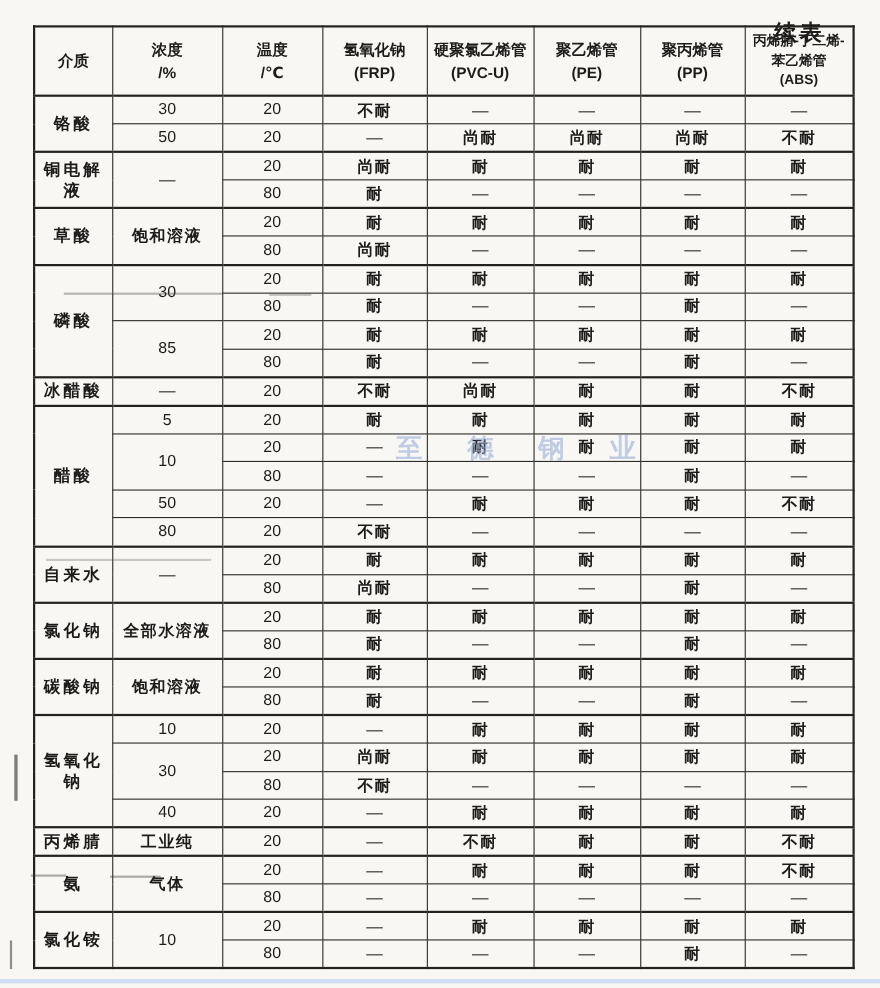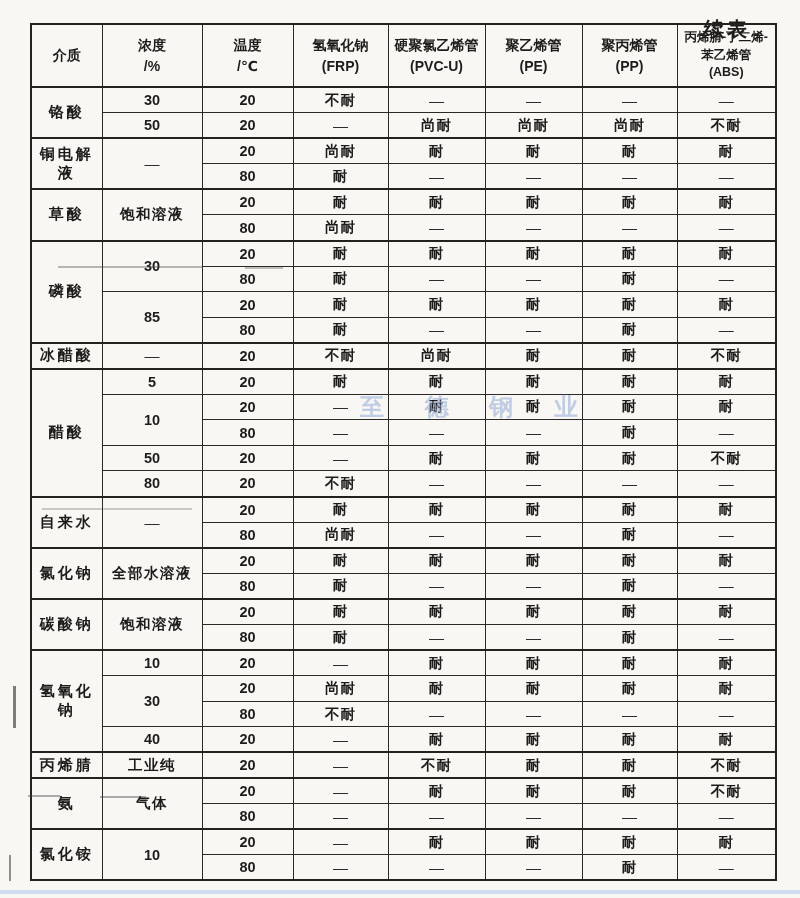--- a/index.html
+++ b/index.html
@@ -30,21 +30,21 @@
   .resist th.tight { font-size:12.5px; line-height:1.4; letter-spacing:0; }
   .resist td {
     border:1px solid #2b2a26;
     height:25.6px; text-align:center; vertical-align:middle;
     font-size:14.5px; padding:0;
   }
   .resist tr.group-start td { border-top:2px solid #23221f; }
   .resist td.medium { font-weight:700; font-size:15px; letter-spacing:3px; }
   .resist td.cjk    { font-weight:700; letter-spacing:1.5px; }
   .resist td.val    { font-weight:700; letter-spacing:1px; }
-  .resist td.num    { font-weight:700; letter-spacing:0; font-size:14.5px; }
+  .resist td.num    { font-weight:400; letter-spacing:0; font-size:14.5px; }
   .resist td.dash   { font-weight:400; letter-spacing:0; font-size:15px; color:#2b2b2b; }
   .watermark {
     position:absolute; top:391px; left:350px; width:175px;
     text-align:left; color:#9db3da; opacity:.62;
     z-index:3; pointer-events:none;
   }
   .watermark .wm1 { font-size:24px; font-weight:700; letter-spacing:17px; padding-left:10px; white-space:nowrap; }
   .watermark .wm2 { font-size:24px; letter-spacing:2px; margin-top:4px; white-space:nowrap; }
   .artifact { position:absolute; pointer-events:none; }
 </style>

